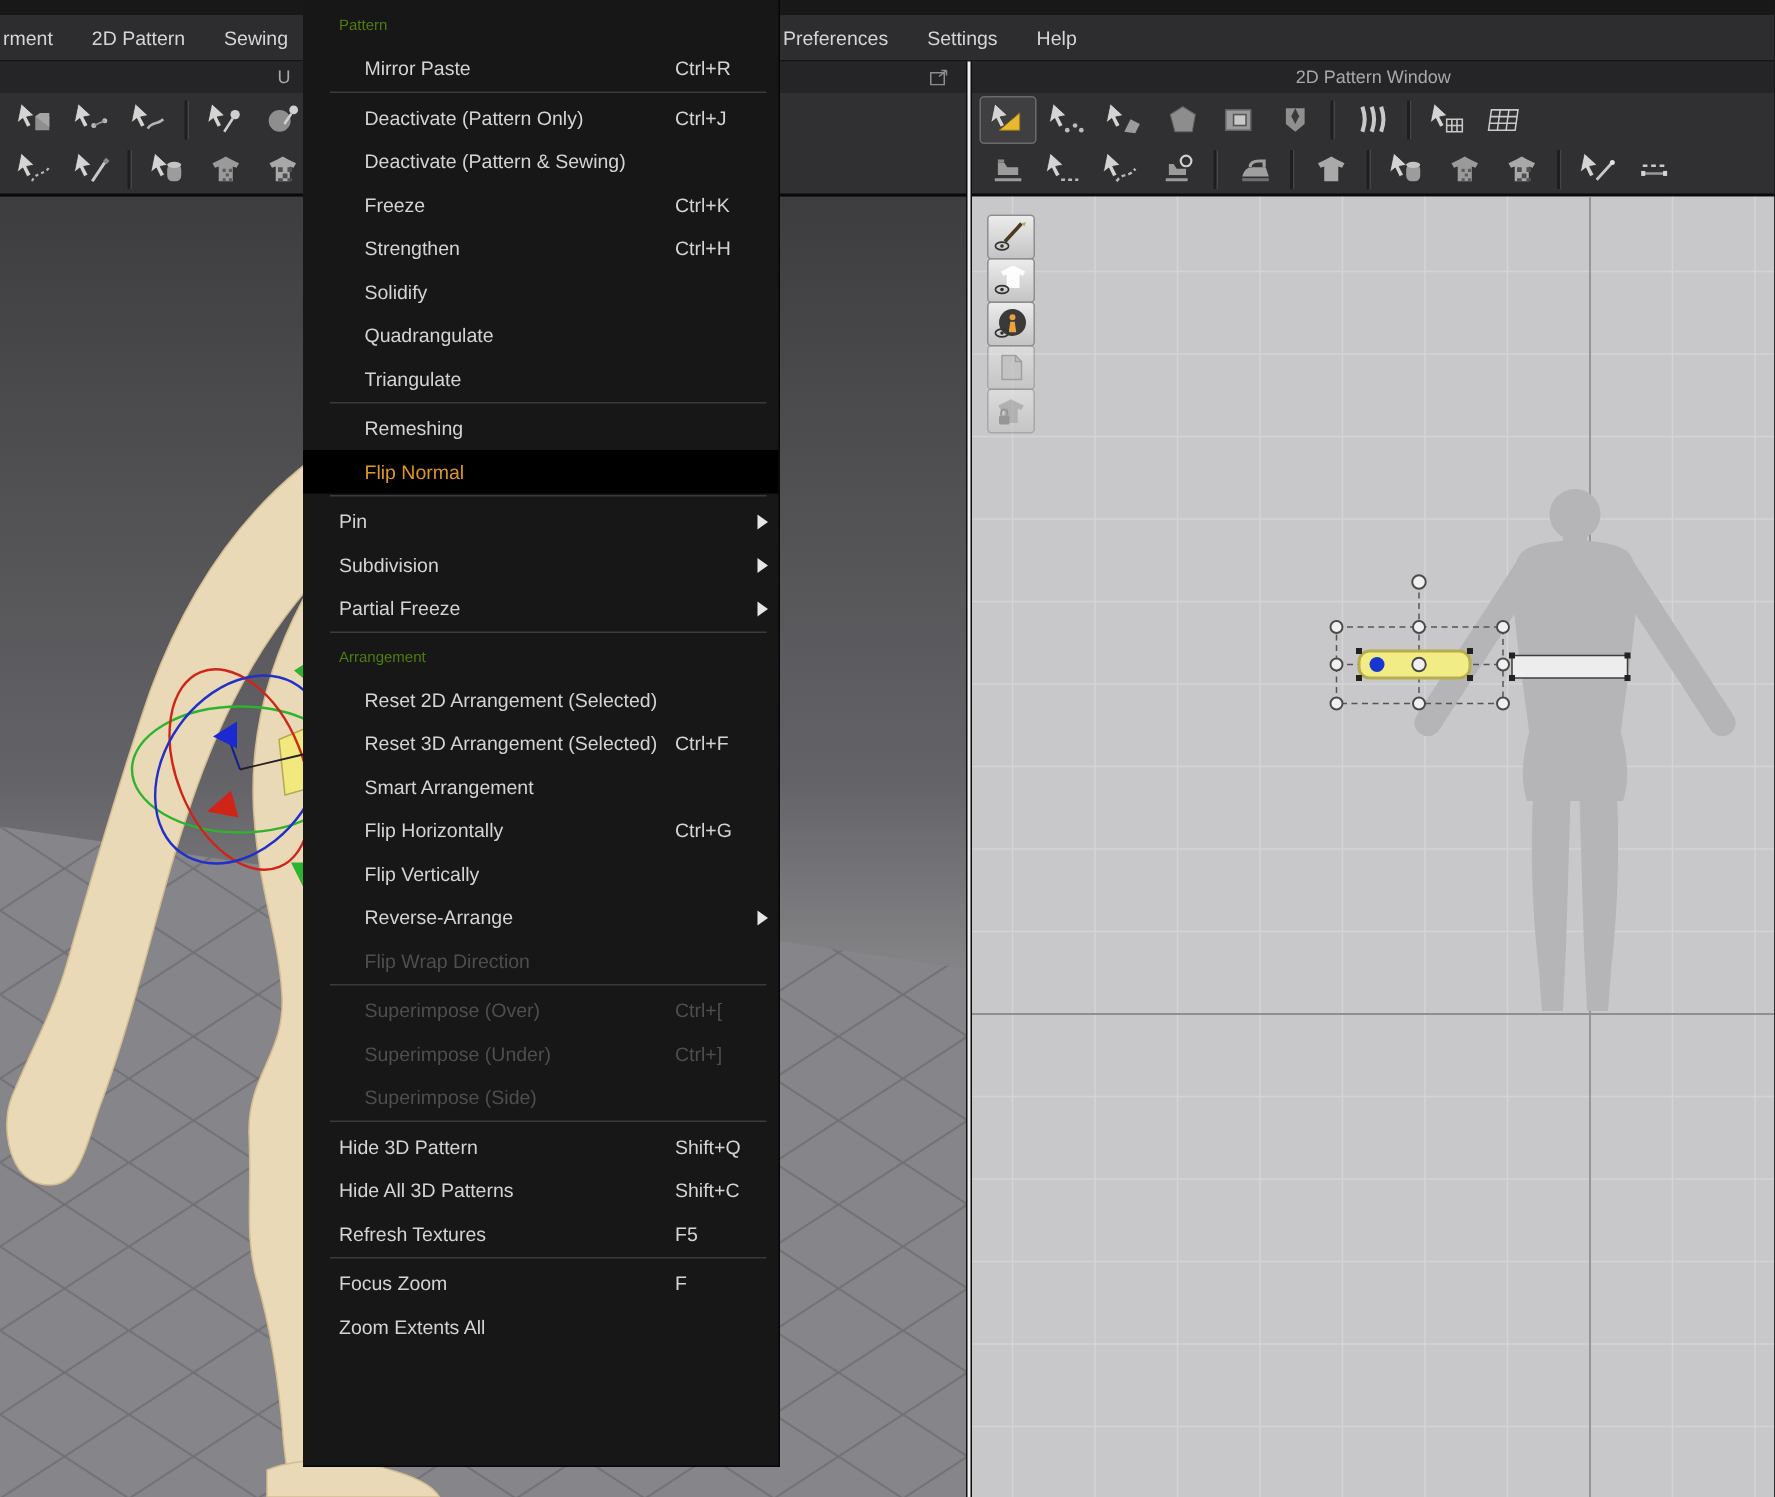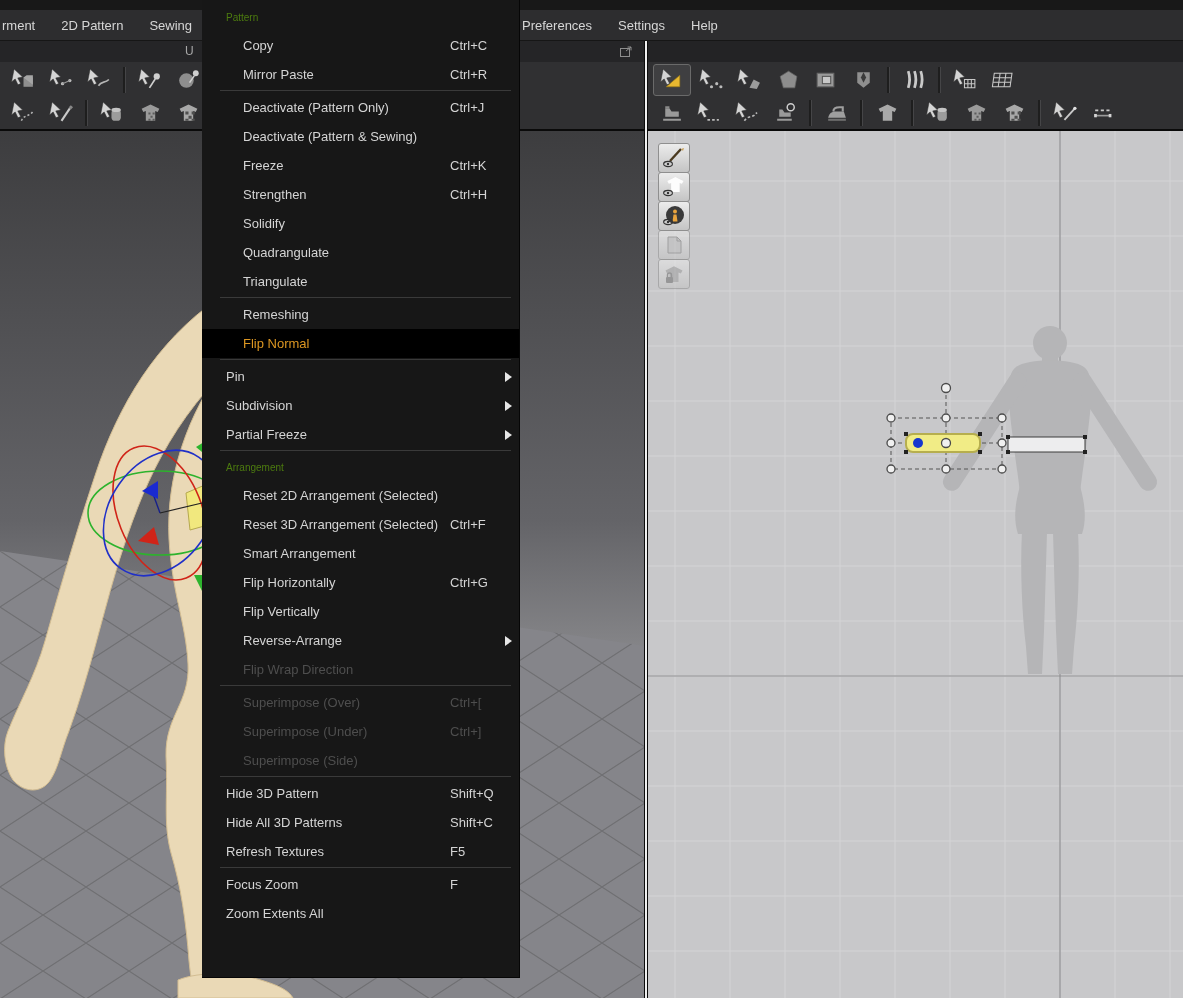--- a/index.html
+++ b/index.html
@@ -71,20 +71,23 @@
   </div>
 
   <div class="titlebar" style="left:0;width:644px;">
     <span class="titletext" style="left:185px">U</span>
     <svg class="undock" style="left:620px;top:5px" viewBox="0 0 13 11">
       <rect x="0.5" y="2.5" width="9" height="8" fill="none" stroke="#8d8d8d"></rect>
       <path d="M6 5l5-4m0 0h-3.4M11 1v3.4" stroke="#8d8d8d" fill="none"></path>
     </svg>
   </div>
 
+  <div class="titlebar" style="left:648px;width:535px;">
+    <span class="titletext" style="left:50%;transform:translateX(-50%)">2D Pattern Window</span>
+  </div>
 
   <div class="toolbar" style="left:0;top:62px;width:644px;height:67px;border-bottom:2px solid #0a0a0a;">
     <div class="toolrow" id="t3r1" style="top:1px">
         <div class="toolcell">
           <svg width="25" height="25" viewBox="0 0 24 24">
             <path d="M3 2l8.2 7.6-4.7.9 2.8 5.4-2.6 1.2-2.7-5.6-3.5 2.8z" fill="#d4d4d4" stroke="#2a2a2a" stroke-width=".5"></path>
             <path d="M12 10h9v9h-9z" fill="#8e8e8e"></path>
             <path d="M12 10l3-2h6v9" fill="#a5a5a5"></path>
           </svg>
         </div>
@@ -472,24 +475,20 @@
           </svg>
         </div>
       </div>
   </div>
 
   <div id="windivider"></div>
 
   <div id="ctxmenu">
       <div class="mhead">Pattern</div>
       <div class="mi indent">
-        <span class="lbl">Copy</span>
-        <span class="sc">Ctrl+C</span>
-      </div>
-      <div class="mi indent">
         <span class="lbl">Mirror Paste</span>
         <span class="sc">Ctrl+R</span>
       </div>
       <div class="msep"></div>
       <div class="mi indent">
         <span class="lbl">Deactivate (Pattern Only)</span>
         <span class="sc">Ctrl+J</span>
       </div>
       <div class="mi indent">
         <span class="lbl">Deactivate (Pattern &amp; Sewing)</span>

